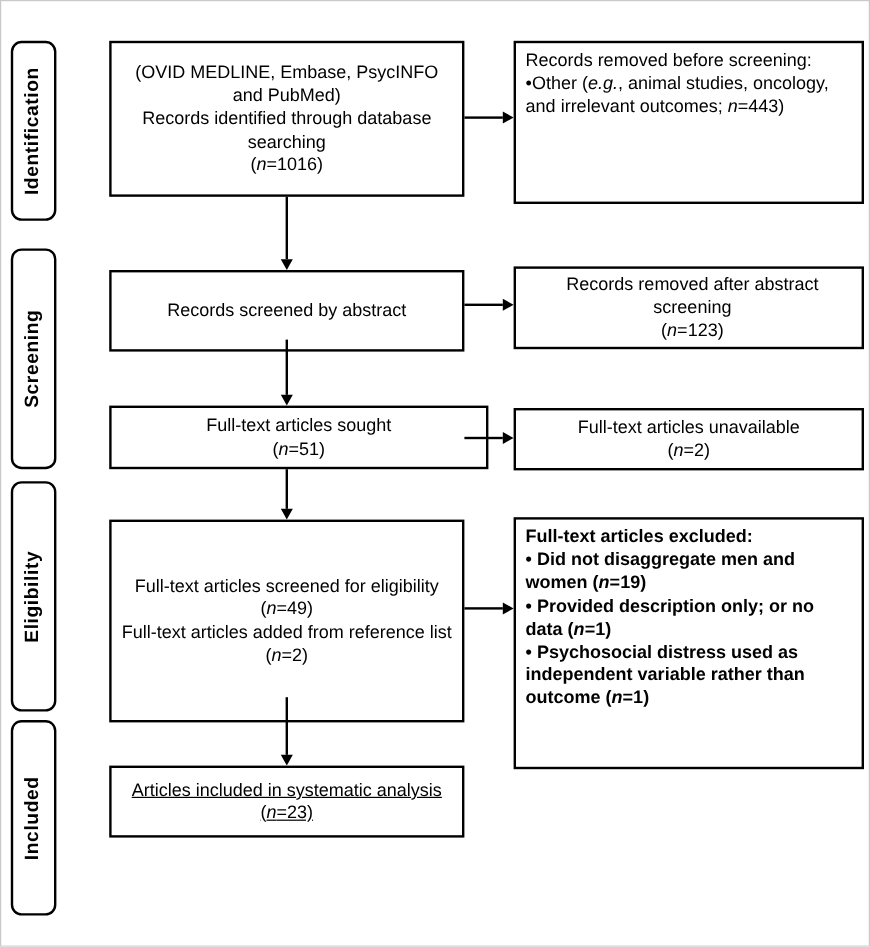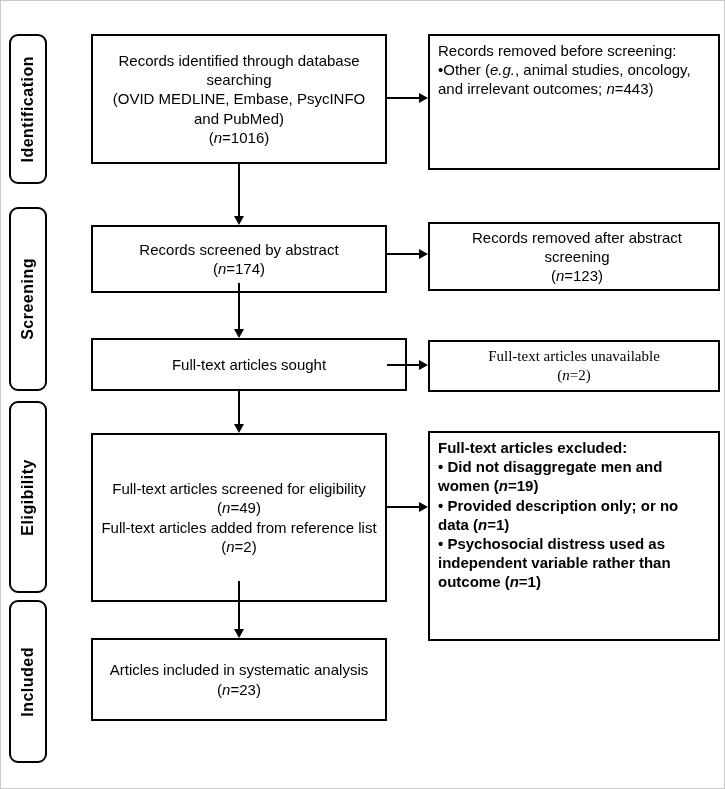--- a/index.html
+++ b/index.html
@@ -63,64 +63,64 @@
   </div>
   <div class="stage" style="top:400px;height:192px;">
     <span class="stage-label">Eligibility</span>
   </div>
   <div class="stage" style="top:599px;height:163px;">
     <span class="stage-label">Included</span>
   </div>
 
   <div class="box center" style="left:90px;top:33px;width:296px;height:130px;">
     <div class="box-content">
+        <div class="line">(OVID MEDLINE, Embase, PsycINFO and PubMed)</div>
         <div class="line">Records identified through database searching</div>
-        <div class="line">(OVID MEDLINE, Embase, PsycINFO and PubMed)</div>
         <div class="line">(<i>n</i>=1016)</div>
       </div>
   </div>
   <div class="box center" style="left:90px;top:224px;width:296px;height:68px;">
     <div class="box-content">
         <div class="line">Records screened by abstract</div>
-        <div class="line">(<i>n</i>=174)</div>
       </div>
   </div>
   <div class="box center" style="left:90px;top:337px;width:316px;height:53px;">
     <div class="box-content">
         <div class="line">Full-text articles sought</div>
+        <div class="line">(<i>n</i>=51)</div>
       </div>
   </div>
   <div class="box center" style="left:90px;top:432px;width:296px;height:169px;">
     <div class="box-content">
         <div class="line">Full-text articles screened for eligibility</div>
         <div class="line">(<i>n</i>=49)</div>
         <div class="line">Full-text articles added from reference list</div>
         <div class="line">(<i>n</i>=2)</div>
       </div>
   </div>
-  <div class="box center" style="left:90px;top:637px;width:296px;height:83px;">
+  <div class="box center" style="left:90px;top:637px;width:296px;height:60px;text-decoration:underline;">
     <div class="box-content">
         <div class="line">Articles included in systematic analysis</div>
         <div class="line">(<i>n</i>=23)</div>
       </div>
   </div>
 
   <div class="box left" style="left:427px;top:33px;width:292px;height:136px;">
     <div class="box-content">
         <div class="line">Records removed before screening:</div>
         <div class="line">•Other (<i>e.g.</i>, animal studies, oncology, and irrelevant outcomes; <i>n</i>=443)</div>
       </div>
   </div>
   <div class="box center" style="left:427px;top:221px;width:292px;height:69px;padding-left:14px;">
     <div class="box-content">
         <div class="line">Records removed after abstract screening</div>
         <div class="line">(<i>n</i>=123)</div>
       </div>
   </div>
-  <div class="box center" style="left:427px;top:339px;width:292px;height:52px;font-family:Liberation Serif, serif;">
+  <div class="box center" style="left:427px;top:339px;width:292px;height:52px;">
     <div class="box-content">
         <div class="line">Full-text articles unavailable</div>
         <div class="line">(<i>n</i>=2)</div>
       </div>
   </div>
   <div class="box left" style="left:427px;top:430px;width:292px;height:210px;font-weight:bold;">
     <div class="box-content">
         <div class="line">Full-text articles excluded:</div>
         <div class="line">• Did not disaggregate men and women (<i>n</i>=19)</div>
         <div class="line">• Provided description only; or no data (<i>n</i>=1)</div>

